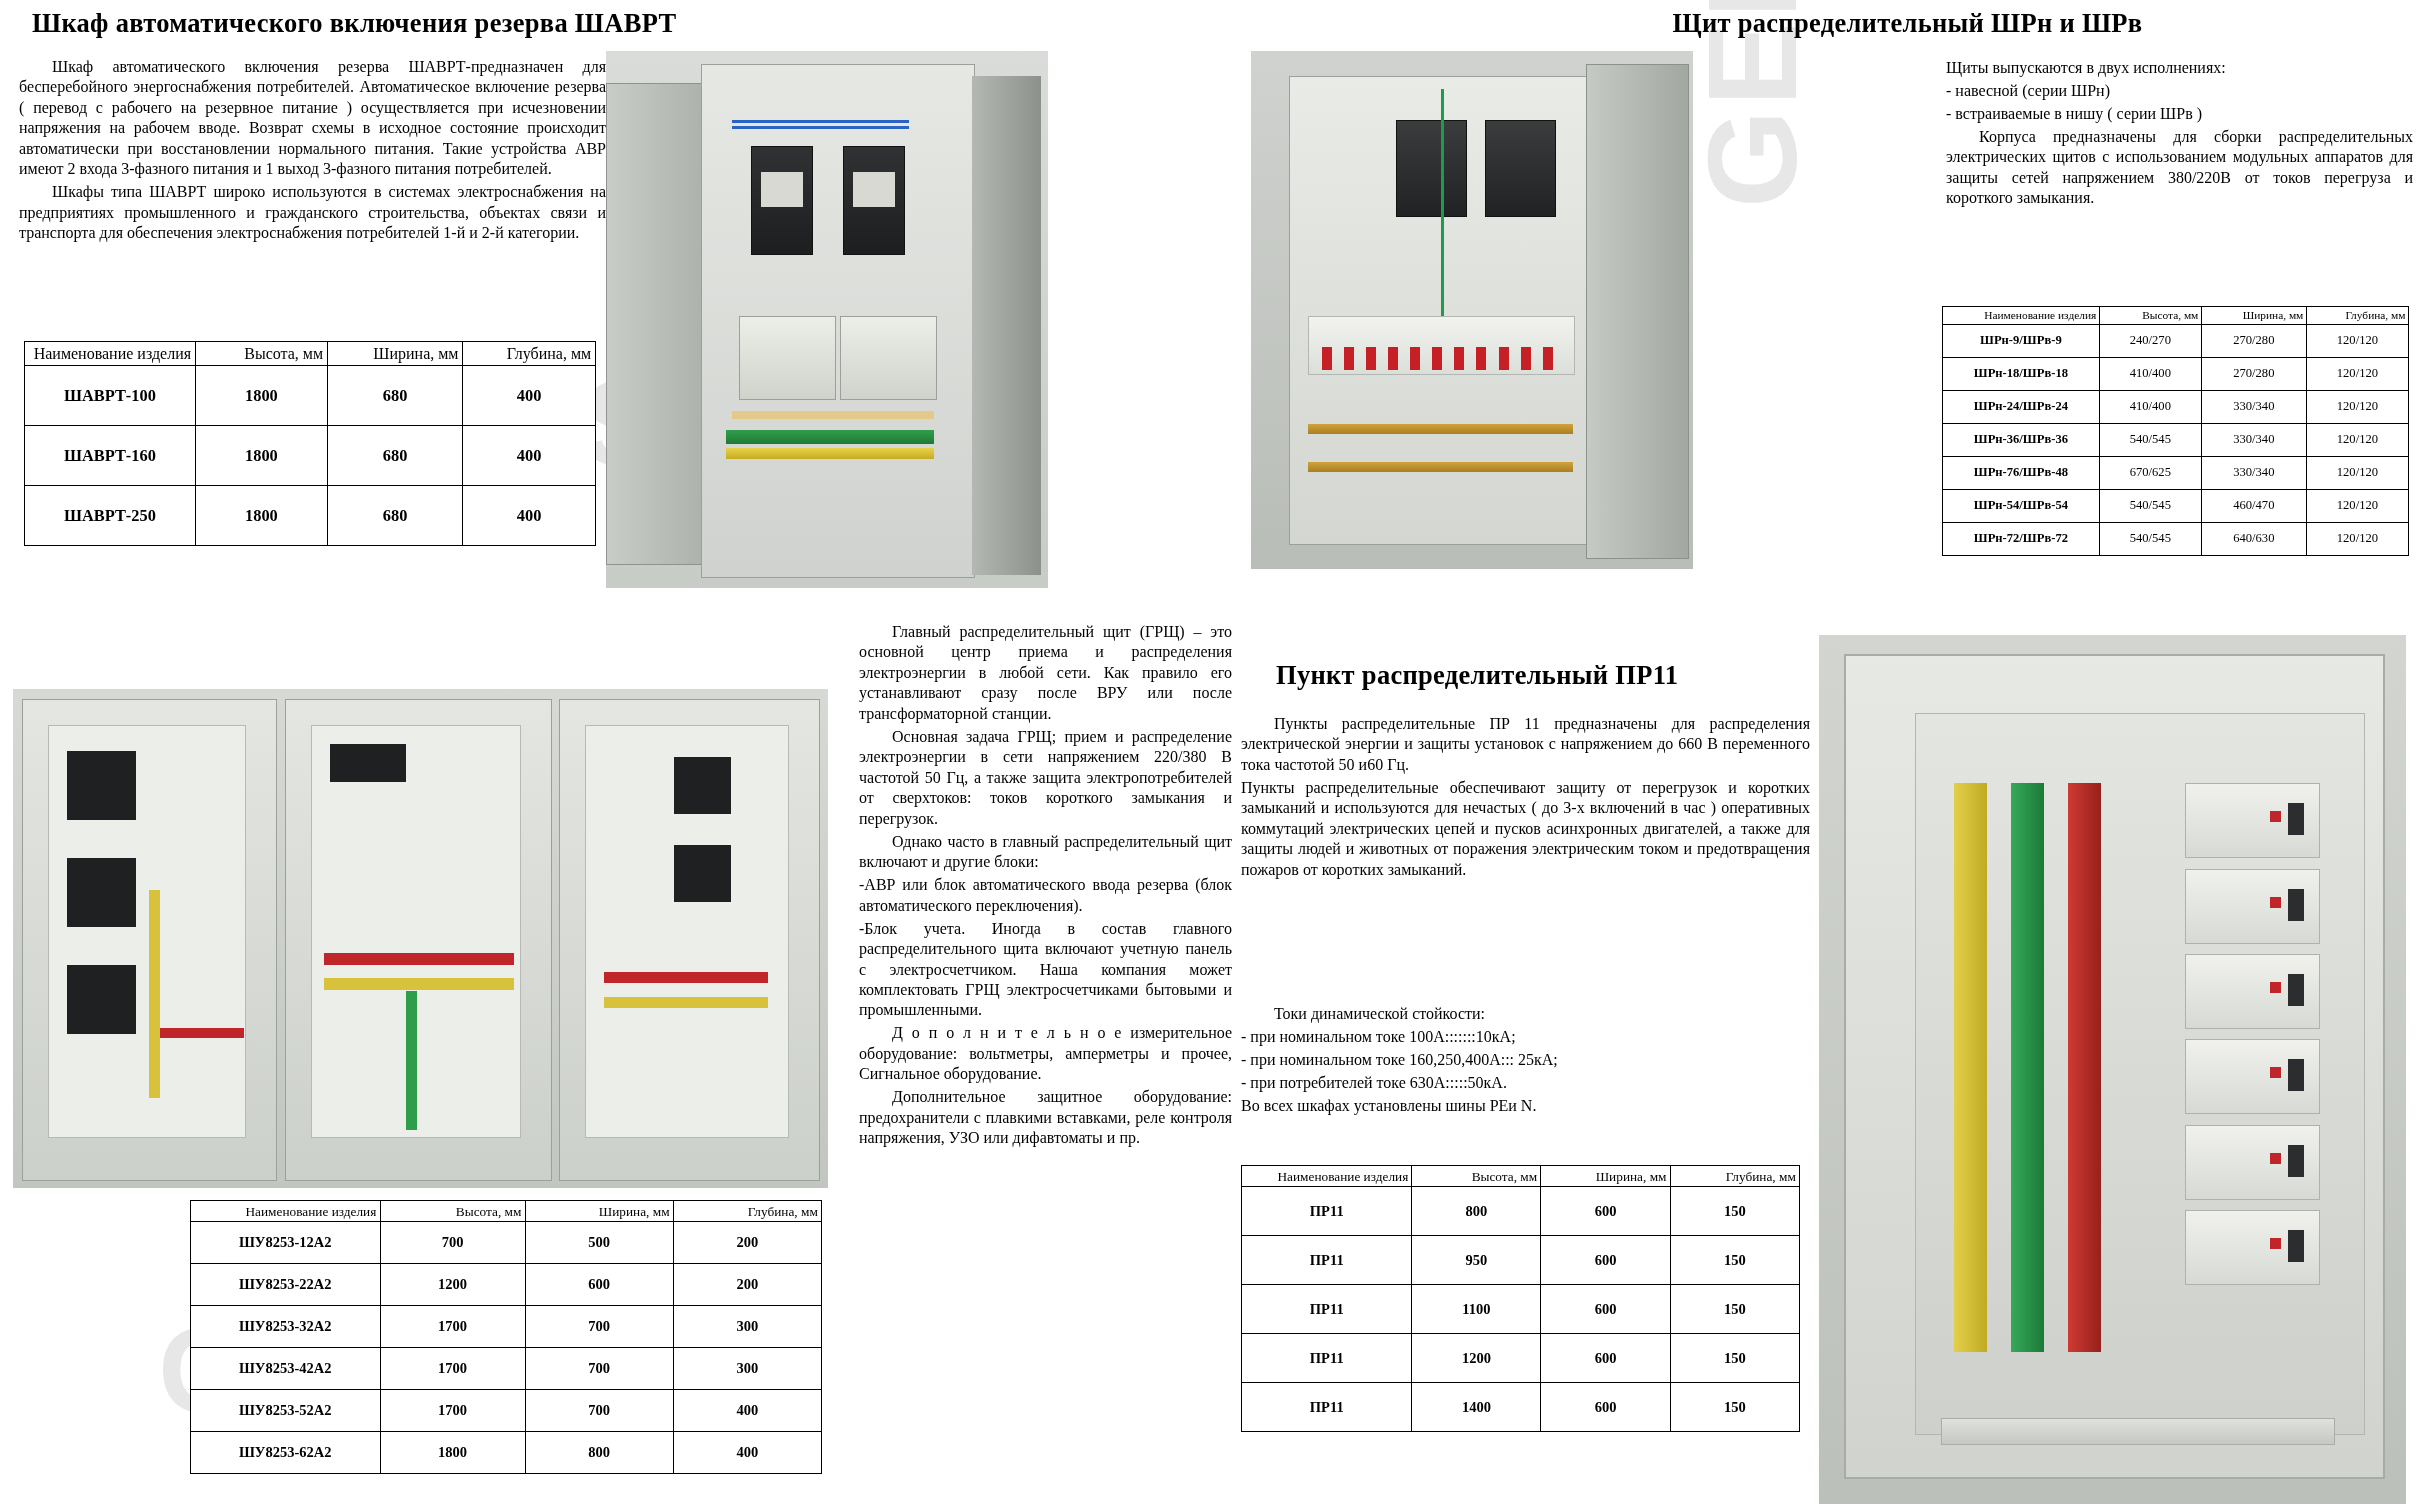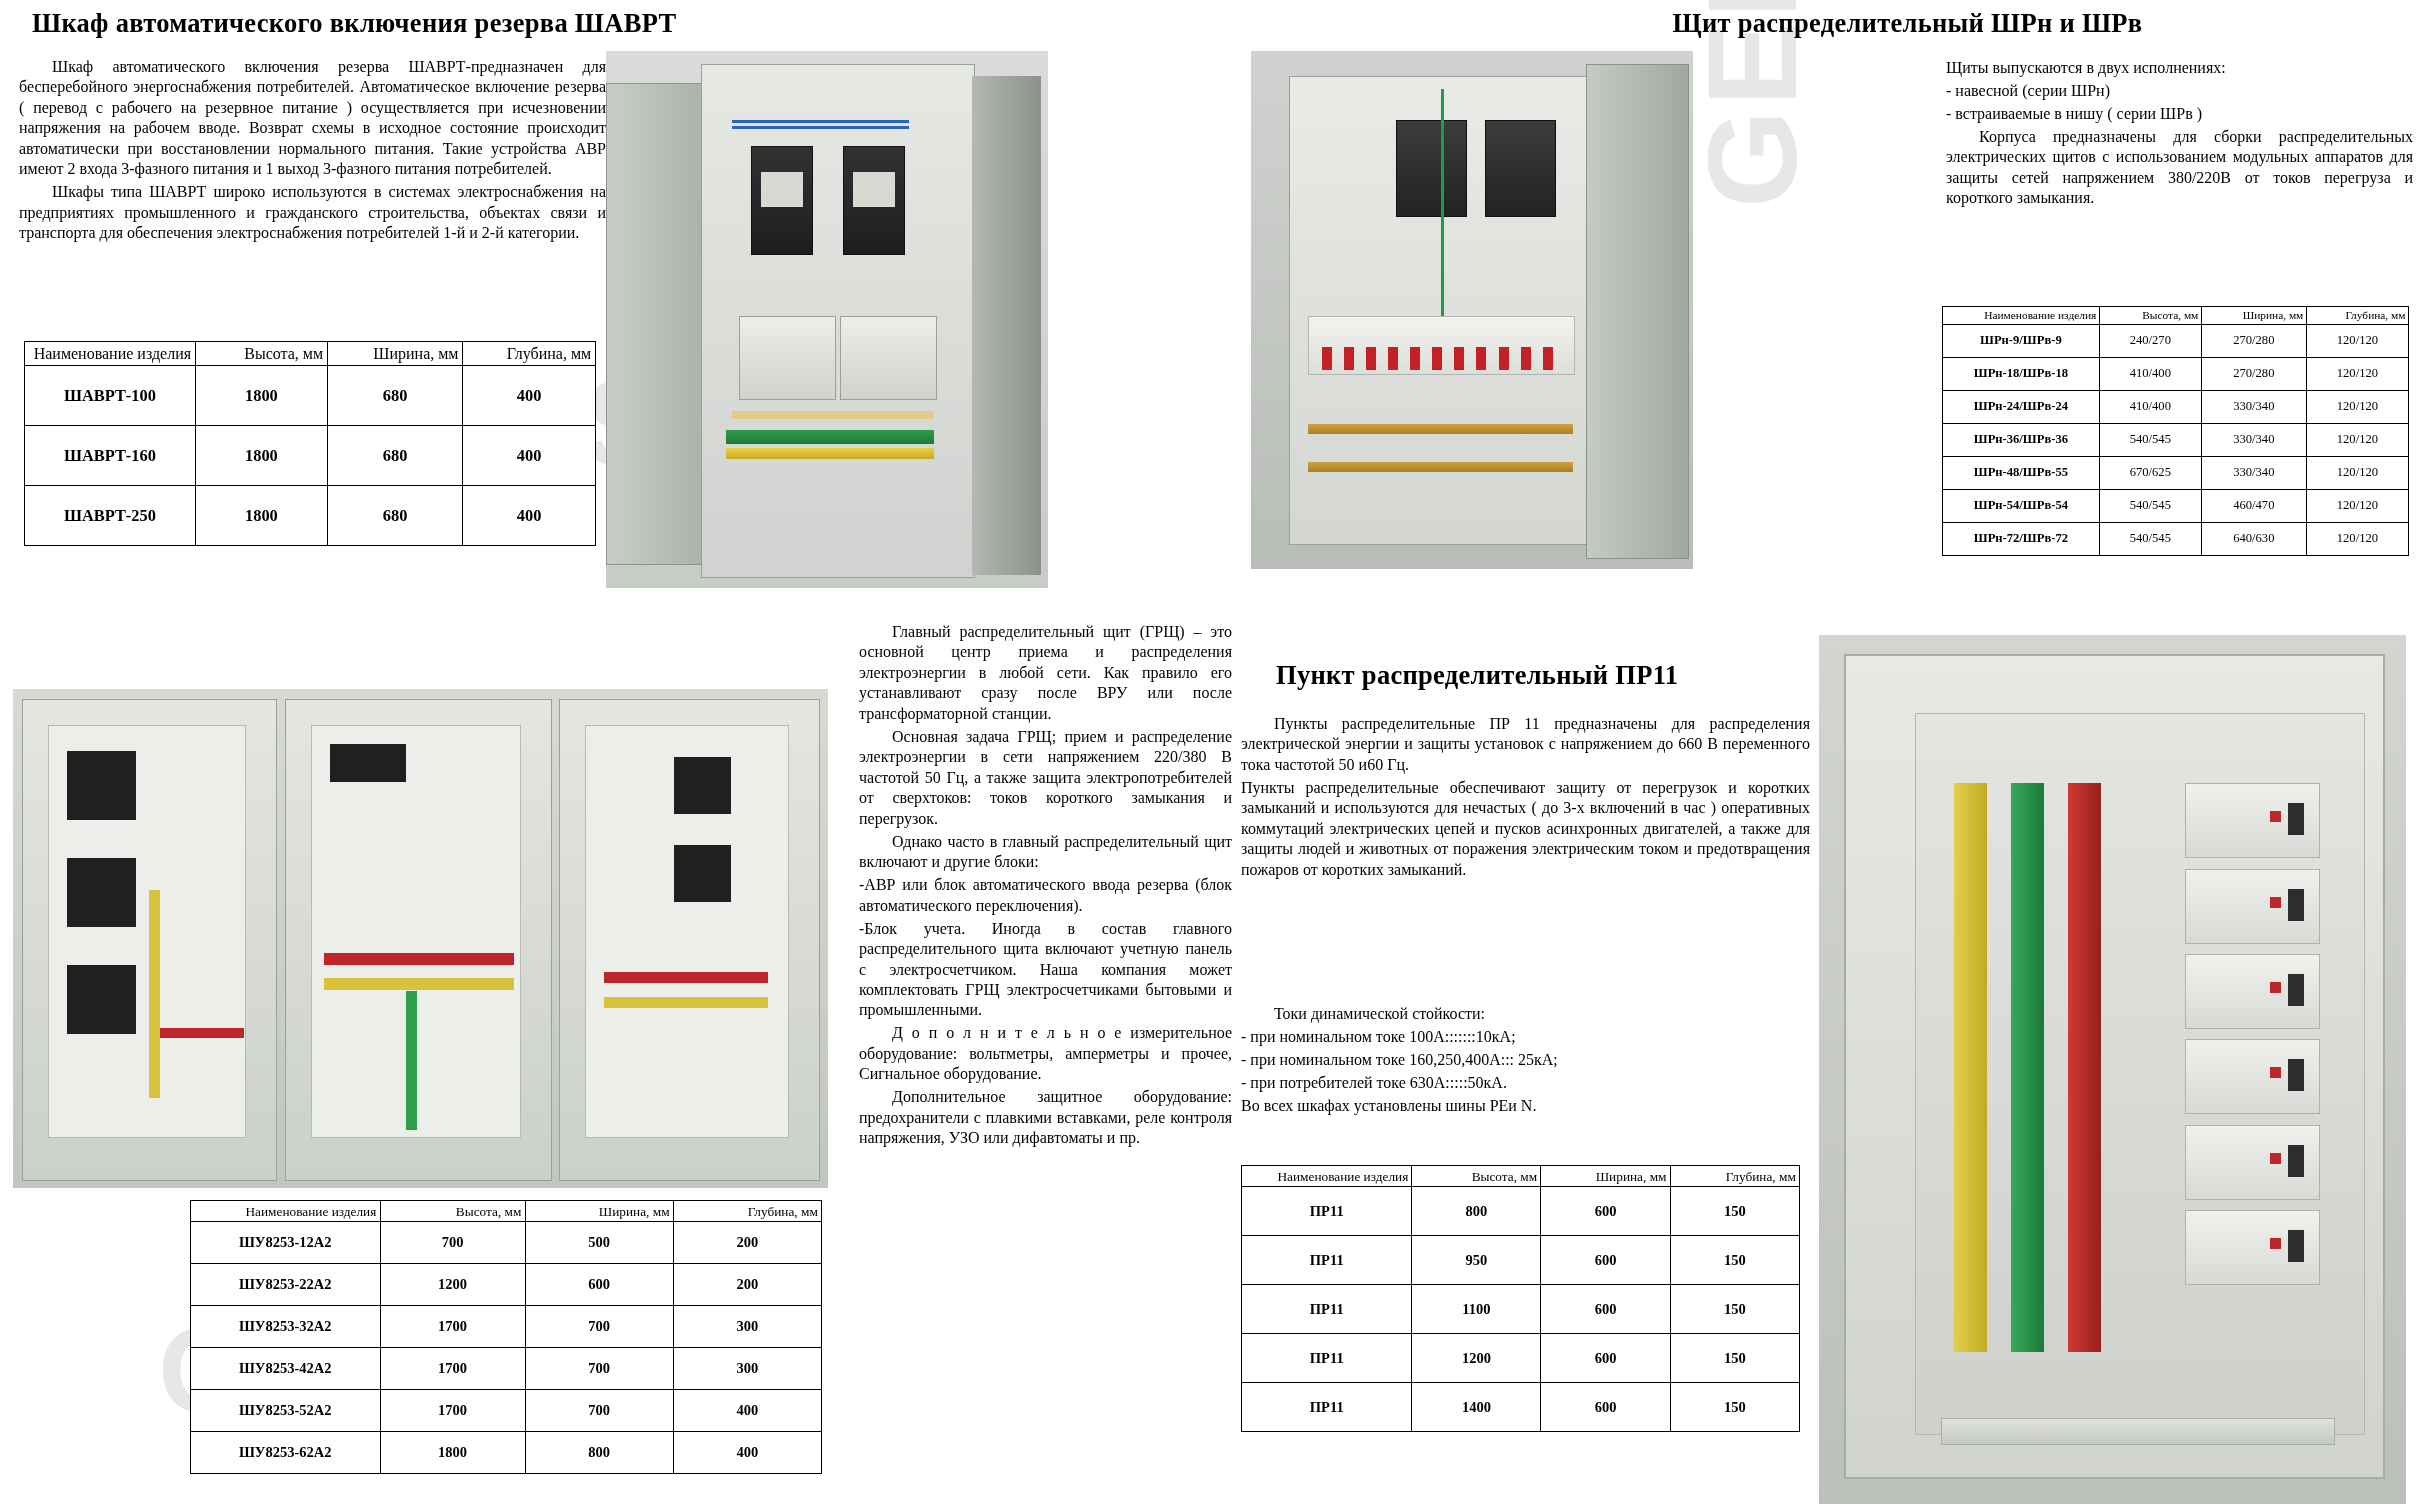--- a/index.html
+++ b/index.html
@@ -327,21 +327,21 @@
         <td>330/340</td>
         <td>120/120</td>
       </tr>
       <tr style="height:33px;">
         <td class="name">ШРн-36/ШРв-36</td>
         <td>540/545</td>
         <td>330/340</td>
         <td>120/120</td>
       </tr>
       <tr style="height:33px;">
-        <td class="name">ШРн-48/ШРв-55</td>
+        <td class="name">ШРн-76/ШРв-48</td>
         <td>670/625</td>
         <td>330/340</td>
         <td>120/120</td>
       </tr>
       <tr style="height:33px;">
         <td class="name">ШРн-54/ШРв-54</td>
         <td>540/545</td>
         <td>460/470</td>
         <td>120/120</td>
       </tr>

